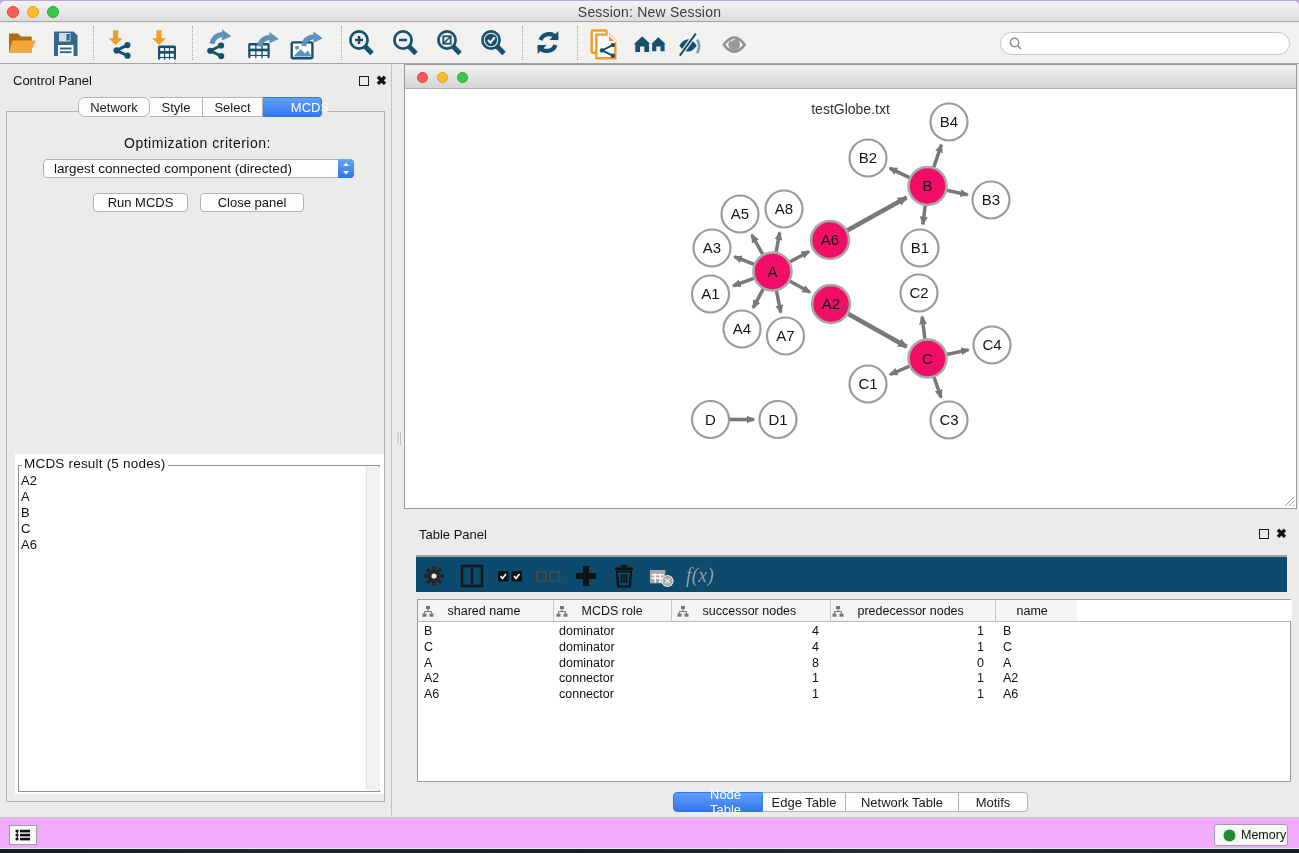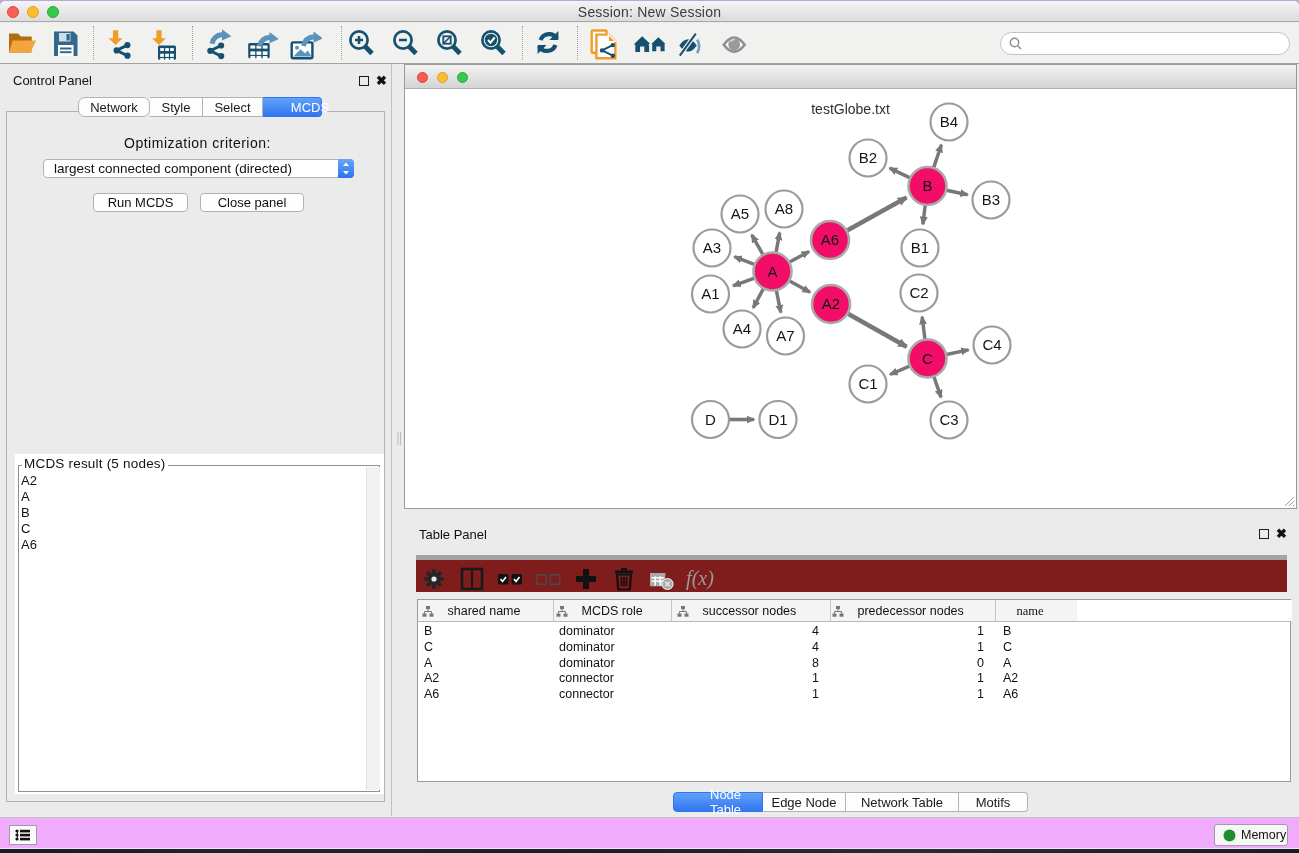--- a/index.html
+++ b/index.html
@@ -40,21 +40,21 @@
 #legend { position:absolute; left:7px; top:2px; background:#fff; padding:0 2px; font-size:13.5px; letter-spacing:0.2px; color:#111; }
 #mcdslist { position:absolute; left:6px; top:19px; font-size:13px; color:#111; line-height:16px; }
 #scrolltrack { position:absolute; right:4px; top:13px; width:14px; height:323px; background:#f1f1f1; border-left:1px solid #e2e2e2; }
 
 #netwin { position:absolute; left:404px; top:63px; width:893px; height:445px; background:#fff; border:1px solid #9a9a9a; }
 #nettitle { position:absolute; left:0; top:0; width:100%; height:24px; background:linear-gradient(#f2f2f2,#d4d4d4); border-bottom:1px solid #b1b1b1; }
 #nettitle .t { position:absolute; top:4px; width:100%; text-align:center; font-size:14px; color:#2f2f2f;margin-top:32px; }
 #graphwrap { position:absolute; left:1px; top:25px; }
 
 #tablepanel { position:absolute; left:392px; top:508px; width:907px; height:307px; background:#ebebeb; }
-#tptoolbar { position:absolute; left:24px; top:46px; width:871px; height:37px; background:#7f1d1d; border-top:5px solid #a3a3a3; }
+#tptoolbar { position:absolute; left:24px; top:46px; width:871px; height:37px; background:#0c4a6e; border-top:2px solid #a3a3a3; }
 .tpicon { position:absolute; top:0; height:37px; display:flex; align-items:center; justify-content:center; }
 #dtable { position:absolute; left:24.5px; top:90px; width:874px; height:183px; background:#fff; border:1px solid #9b9b9b; }
 #thead { position:absolute; left:0; top:0; width:100%; height:22px; background:#f4f4f4; border-bottom:1px solid #b9b9b9; }
 .hsep { position:absolute; top:0; height:22px; width:0; border-left:1px solid #c6c6c6; }
 .hcell { position:absolute; top:0; height:22px; font-size:12.5px; color:#111; display:flex; align-items:center; }
 .trow { position:absolute; font-size:12.5px; color:#111; height:16px; line-height:16px; }
 .num { text-align:right; }
 
 #btabs { position:absolute; left:0; top:283px; display:flex; }
 
@@ -462,21 +462,21 @@
           </div>
           <div class="hcell" style="left:414.0px;">
             <svg width="12" height="11" viewBox="0 0 12 11" style="margin-right:14px">
               <rect x="4" y="0" width="4" height="3.2" fill="#777"></rect>
               <rect x="0.5" y="7.5" width="4" height="3.2" fill="#777"></rect>
               <rect x="7.5" y="7.5" width="4" height="3.2" fill="#777"></rect>
               <path d="M6 3.2 v2.3 M2.5 7.5 v-2 h7 v2" stroke="#777" fill="none"></path>
             </svg>
             <span>predecessor nodes</span>
           </div>
-          <div class="hcell" style="left:599.0px;font-family:Liberation Serif, serif;">
+          <div class="hcell" style="left:599.0px;">
             <span>name</span>
           </div>
           <div style="position:absolute; left:659.5px; top:0; width:214.5px; height:21px; background:#fff;"></div>
         </div>
       <div class="trow" style="left:6.5px; top:23px;">B</div>
         <div class="trow" style="left:141.5px; top:23px;">dominator</div>
         <div class="trow num" style="left:283.5px; top:23px; width:118px;">4</div>
         <div class="trow num" style="left:443.5px; top:23px; width:123px;">1</div>
         <div class="trow" style="left:585.5px; top:23px;">B</div>
         <div class="trow" style="left:6.5px; top:39px;">C</div>
@@ -495,21 +495,21 @@
         <div class="trow num" style="left:443.5px; top:70px; width:123px;">1</div>
         <div class="trow" style="left:585.5px; top:70px;">A2</div>
         <div class="trow" style="left:6.5px; top:86px;">A6</div>
         <div class="trow" style="left:141.5px; top:86px;">connector</div>
         <div class="trow num" style="left:283.5px; top:86px; width:118px;">1</div>
         <div class="trow num" style="left:443.5px; top:86px; width:123px;">1</div>
         <div class="trow" style="left:585.5px; top:86px;">A6</div>
     </div>
     <div id="btabs" style="left:281px;">
       <div class="tab first sel" style="width:90px;">Node Table</div>
-        <div class="tab" style="width:83px;">Edge Node</div>
+        <div class="tab" style="width:83px;">Edge Table</div>
         <div class="tab" style="width:113px;">Network Table</div>
         <div class="tab last" style="width:69px;">Motifs</div>
     </div>
   </div>
   <div id="statusbar">
     <div id="listbtn">
         <svg width="26" height="18" viewBox="0 0 26 18" style="position:absolute;left:0;top:0">
           <circle cx="7" cy="5" r="1.6" fill="#111"></circle>
           <circle cx="7" cy="9" r="1.6" fill="#111"></circle>
           <circle cx="7" cy="13" r="1.6" fill="#111"></circle>

